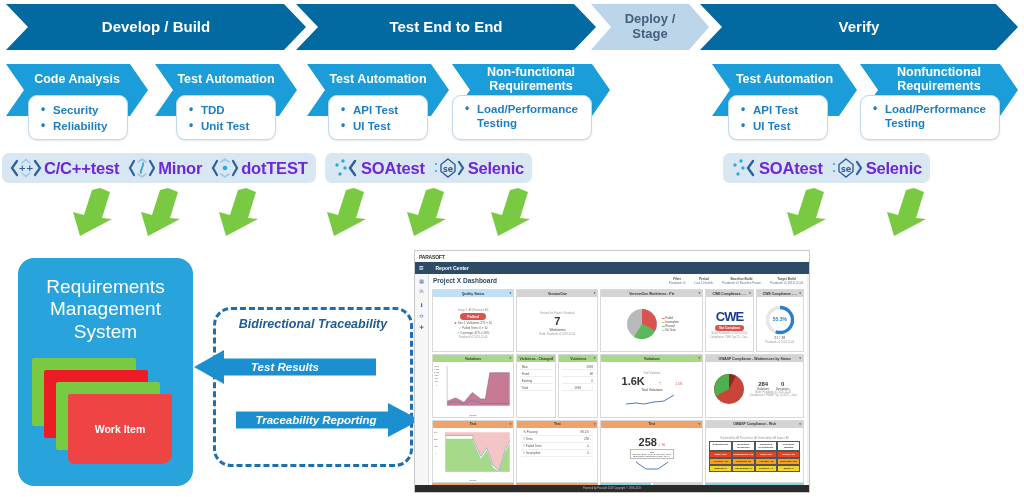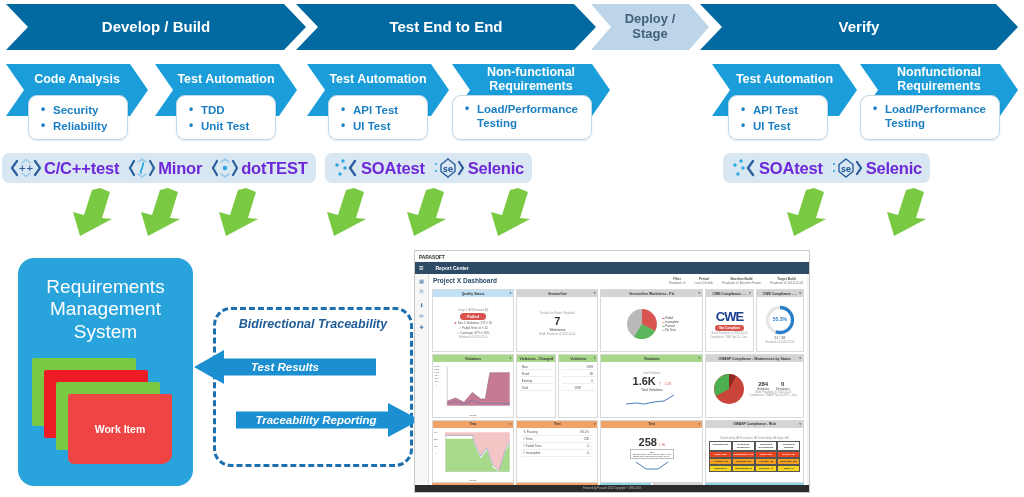--- a/index.html
+++ b/index.html
@@ -514,21 +514,21 @@
         </div>
       </div>
 
       <div class="w">
         <div class="wh green">
           <span>Violations</span>
           <span class="mn">▾</span>
           </div>
         <div class="wb">
           <div class="sub">Total Violations</div>
-          <div style="display:flex;align-items:baseline;gap:3px;">
+          <div style="display:flex;align-items:baseline;gap:14px;">
             <span class="big">1.6K</span>
             <span class="up" style="font-size:5px;">↑</span>
             <span style="font-size:3.4px;color:#d9534f;">1.5K</span>
           </div>
           <div style="font-size:3.2px;">Total Violations</div>
           <svg width="55" height="14" viewBox="0 0 55 14">
             <path d="M2 11 L12 10 L20 11 L30 9 L40 8 L50 2" stroke="#4a7ebb" stroke-width="1" fill="none"></path>
           </svg>
         </div>
       </div>

